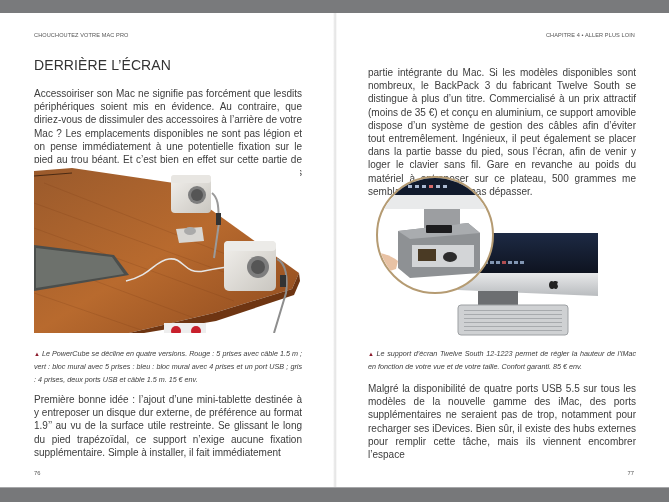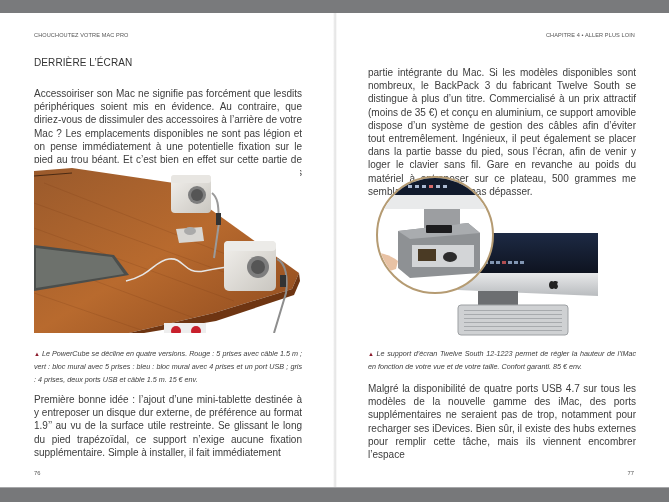--- a/index.html
+++ b/index.html
@@ -13,21 +13,21 @@
     .page { position: absolute; top: 0; height: 474px; }
     .page.left { left: 0; width: 335px; }
     .page.right { left: 335px; width: 334px; }
     .spine { position: absolute; left: 333px; top: 0; width: 4px; height: 474px;
              background: linear-gradient(to right, #ffffff, #e6e6e6 45%, #e2e2e2 55%, #ffffff); }
 
     .running-head { position: absolute; top: 19px; font-size: 5.6px; letter-spacing: 0.1px; color: #555; text-transform: uppercase; }
     .page.left .running-head { left: 34px; }
     .page.right .running-head { right: 34px; }
 
-    .section-title { position: absolute; left: 34px; top: 44px; font-size: 10px; color: #333; letter-spacing: 0.1px; font-weight: normal; }
+    .section-title { position: absolute; left: 34px; top: 44px; font-size: 14px; color: #333; letter-spacing: 0.1px; font-weight: normal; }
 
     .body-text { position: absolute; font-size: 10px; line-height: 13.2px; color: #3c3c3c; text-align: justify; }
     .page.left .intro { left: 34px; top: 74px; width: 268px; }
     .page.right .intro { left: 33px; top: 53px; width: 268px; }
 
     .caption { position: absolute; font-size: 7.2px; line-height: 12.8px; font-style: italic; color: #3c3c3c; text-align: justify; }
     .page.left .caption { left: 34px; top: 335px; width: 268px; }
     .page.right .caption { left: 33px; top: 335px; width: 268px; }
     .tri { color: #8b1a2b; font-style: normal; font-size: 6px; margin-right: 2px; }
 
@@ -187,18 +187,18 @@
           <rect x="50" y="76" width="18" height="12" fill="#4a3a24"></rect>
           <ellipse cx="82" cy="84" rx="7" ry="5" fill="#2c2c2c"></ellipse>
 
           <path d="M0,80 C12,78 22,82 30,88 L28,96 C18,100 8,100 0,98z" fill="#e8c2a4"></path>
         </g>
       </svg>
     </div>
 
     <p class="caption"><span class="tri">▲</span><span>Le support d’écran Twelve South 12-1223 permet de régler la hauteur de l’iMac en fonction de votre vue et de votre taille. Confort garanti. 85 € env.</span></p>
 
-    <p class="body-text cont">Malgré la disponibilité de quatre ports USB 4.7 sur tous les modèles de la nouvelle gamme des iMac, des ports supplémentaires ne seraient pas de trop, notamment pour recharger ses iDevices. Bien sûr, il existe des hubs externes pour remplir cette tâche, mais ils viennent encombrer l’espace</p>
+    <p class="body-text cont">Malgré la disponibilité de quatre ports USB 5.5 sur tous les modèles de la nouvelle gamme des iMac, des ports supplémentaires ne seraient pas de trop, notamment pour recharger ses iDevices. Bien sûr, il existe des hubs externes pour remplir cette tâche, mais ils viennent encombrer l’espace</p>
     <div class="folio">77</div>
   </div>
 </div>
 
 <div class="bottombar"></div>
 
 </body></html>

